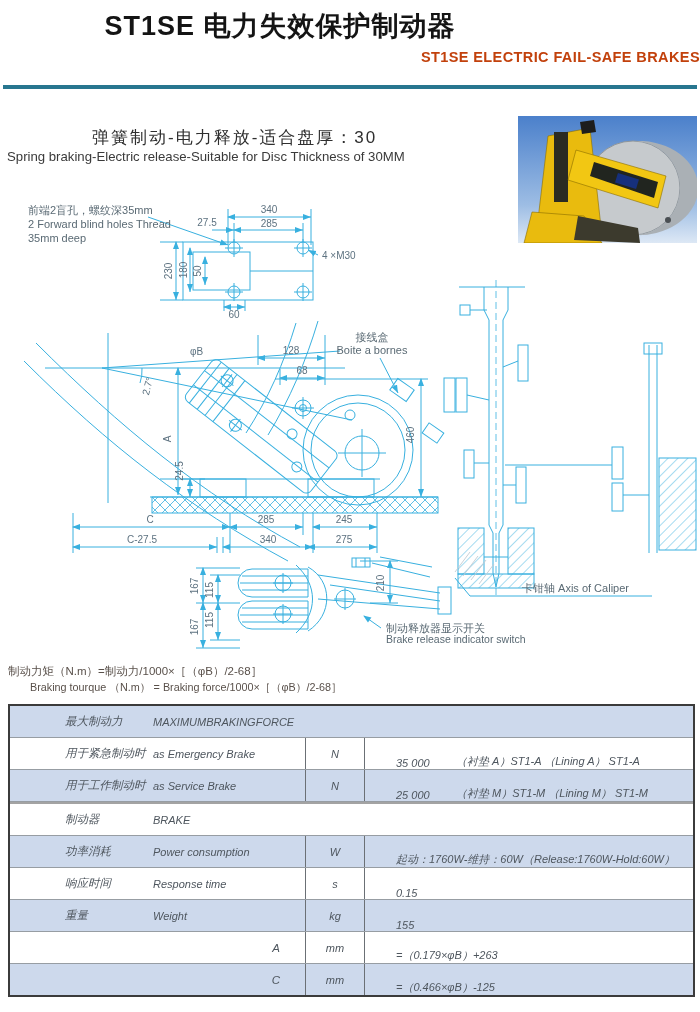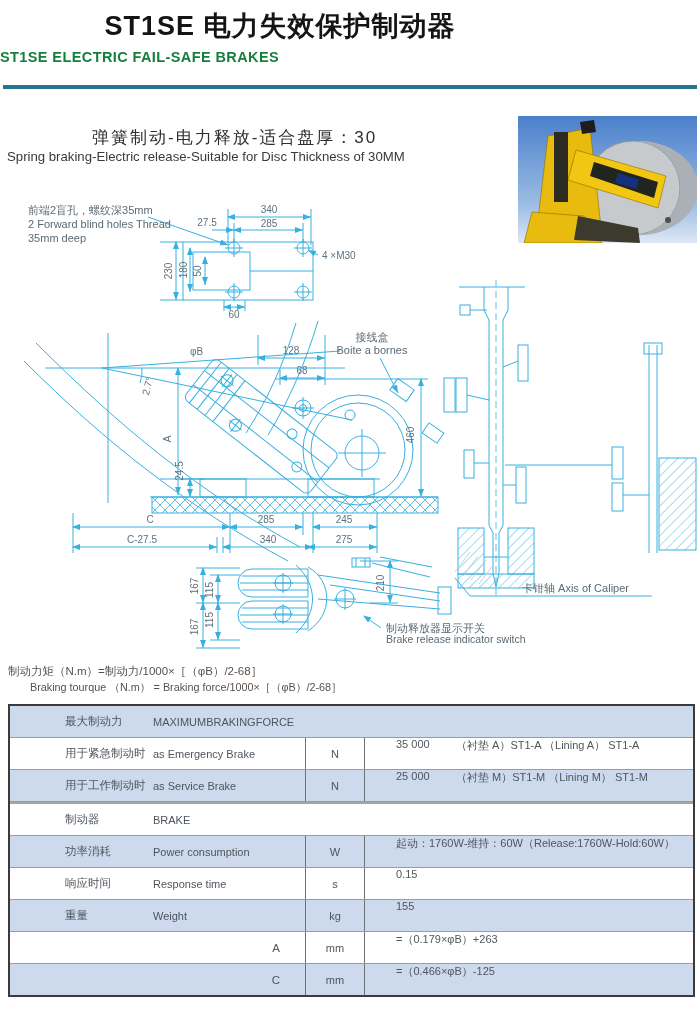--- a/index.html
+++ b/index.html
@@ -1,42 +1,42 @@
 <!DOCTYPE html>
 <html><head>
 <meta charset="utf-8">
 <style>
   html,body{margin:0;padding:0;}
   body{width:700px;height:1012px;overflow:hidden;background:#fff;
        font-family:"Liberation Sans", sans-serif;}
   .page{position:relative;width:700px;height:1012px;background:#ffffff;}
   .abs{position:absolute;}
   .title-zh{top:8px;left:0;width:560px;text-align:center;font-size:27px;font-weight:bold;color:#141414;letter-spacing:1px;}
-  .title-en{top:49px;left:0;width:700px;text-align:left;font-size:14.5px;font-weight:bold;color:#15803d;letter-spacing:.4px;}
+  .title-en{top:49px;left:0;width:700px;text-align:right;font-size:14.5px;font-weight:bold;color:#c2410c;letter-spacing:.4px;}
   .rule{top:85px;left:3px;width:694px;height:4px;background:#27768f;}
   .sec-zh{top:126px;left:92px;font-size:17px;color:#2f2f2f;letter-spacing:2px;}
   .sec-en{top:149px;left:7px;font-size:13.2px;color:#3a3a3a;}
   .photo{top:116px;left:518px;width:179px;height:127px;}
   .dw{top:195px;left:0;width:700px;height:470px;}
   .formula{top:663px;left:8px;font-size:11.5px;color:#59504a;line-height:16px;}
   .formula .en{font-size:10.8px;margin-left:22px;}
   
-  .tbl{top:704px;left:8px;width:683px;border:2px solid #3b3b3b;background:#fff;}
+  .tbl{top:704px;left:8px;width:683px;border:2px solid #3b3b3b;background:#fff;font-style:italic;}
   .tr{position:relative;display:flex;align-items:center;height:31px;border-bottom:1px solid #979da3;
       font-size:11.5px;color:#4e565e;background:#fff;}
   .tr:last-child{border-bottom:none;}
   .tr.shade{background:#cdd9ec;}
   .tr.sect{border-top:2px solid #a3a3a3;}
   .rlabel{margin-left:55px;width:88px;flex:none;}
   .rlabel-en{flex:none;font-size:11px;}
   .sym{width:270px;text-align:right;flex:none;}
   .unit{position:absolute;left:295px;top:0;bottom:0;width:58px;
         border-left:1px solid #6b7075;border-right:1px solid #6b7075;
         display:flex;align-items:center;justify-content:center;font-size:11px;}
-  .val{position:absolute;left:354px;top:0;bottom:0;right:0;display:flex;align-items:flex-start;
+  .val{position:absolute;left:354px;top:0;bottom:0;right:0;display:flex;align-items:flex-end;
        padding-left:32px;font-size:11px;white-space:nowrap;}
   .num{width:60px;flex:none;}
   .watermark{top:1047px;left:617px;font-size:10px;font-style:italic;color:#b6bcc6;white-space:nowrap;letter-spacing:.5px;}
 </style>
 </head>
 <body>
 
 <div class="page">
 
   <div class="abs title-zh">ST1SE 电力失效保护制动器</div>

